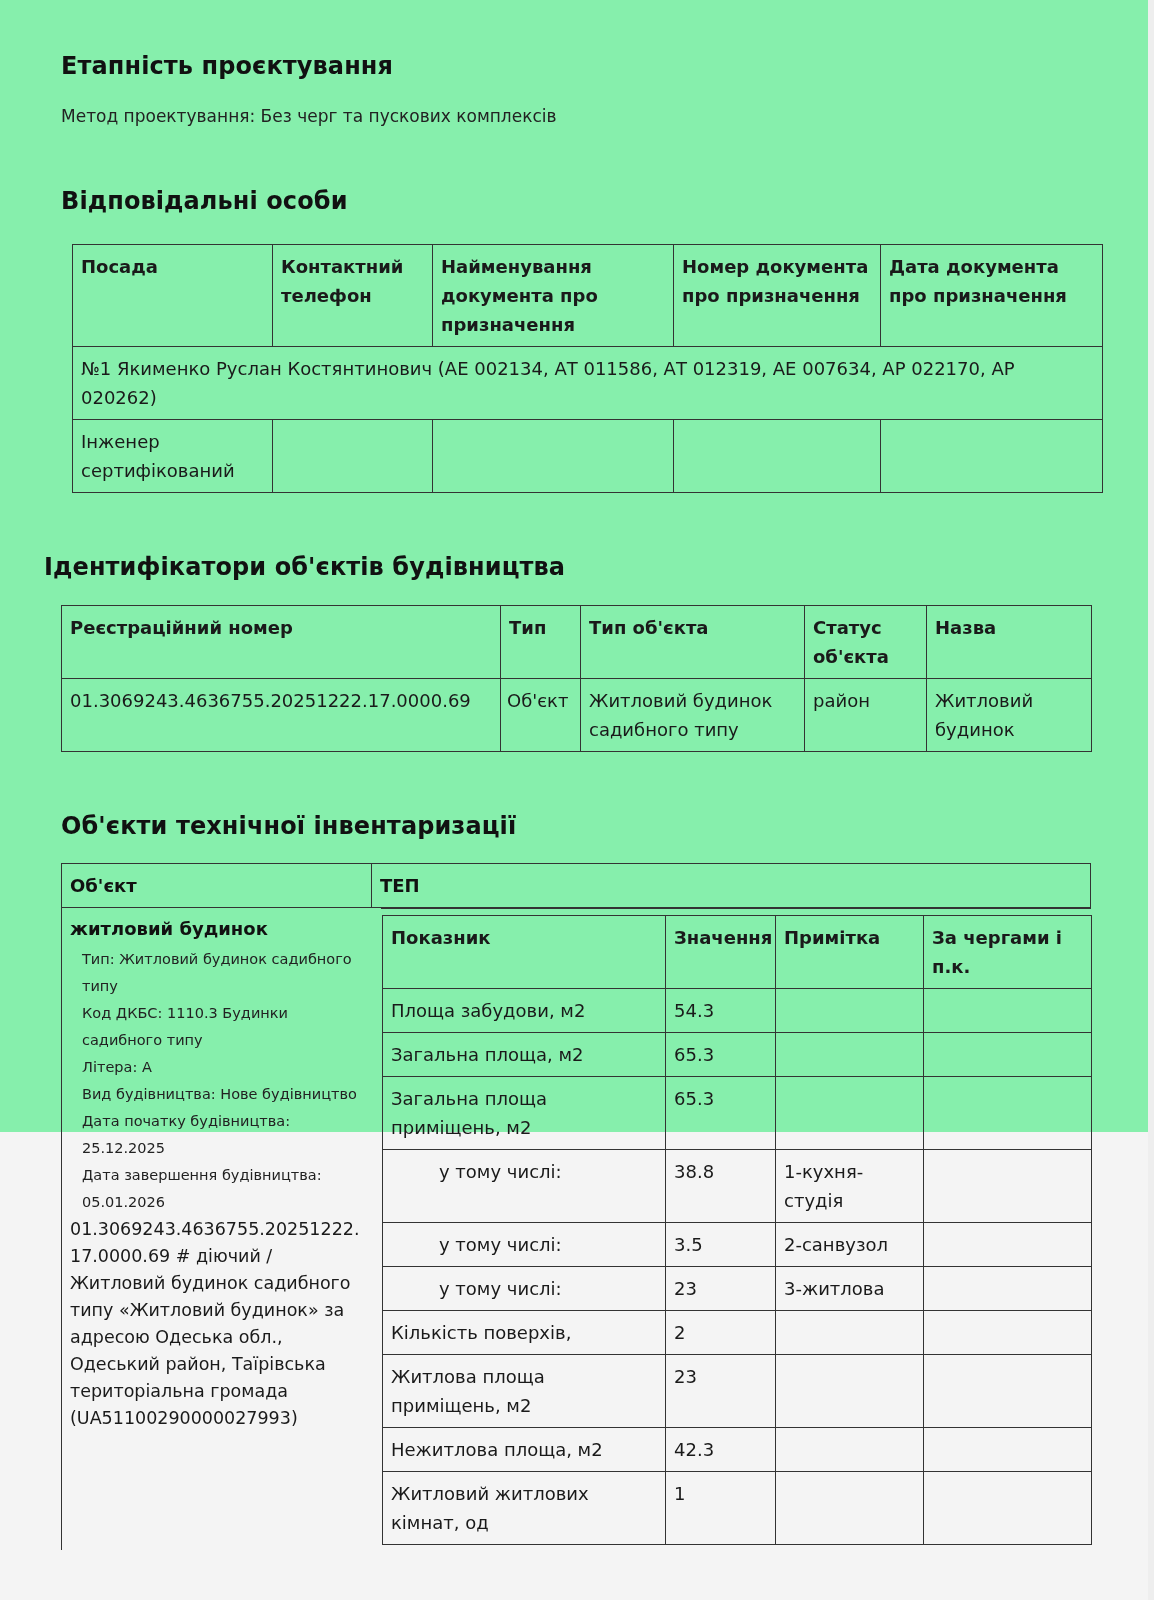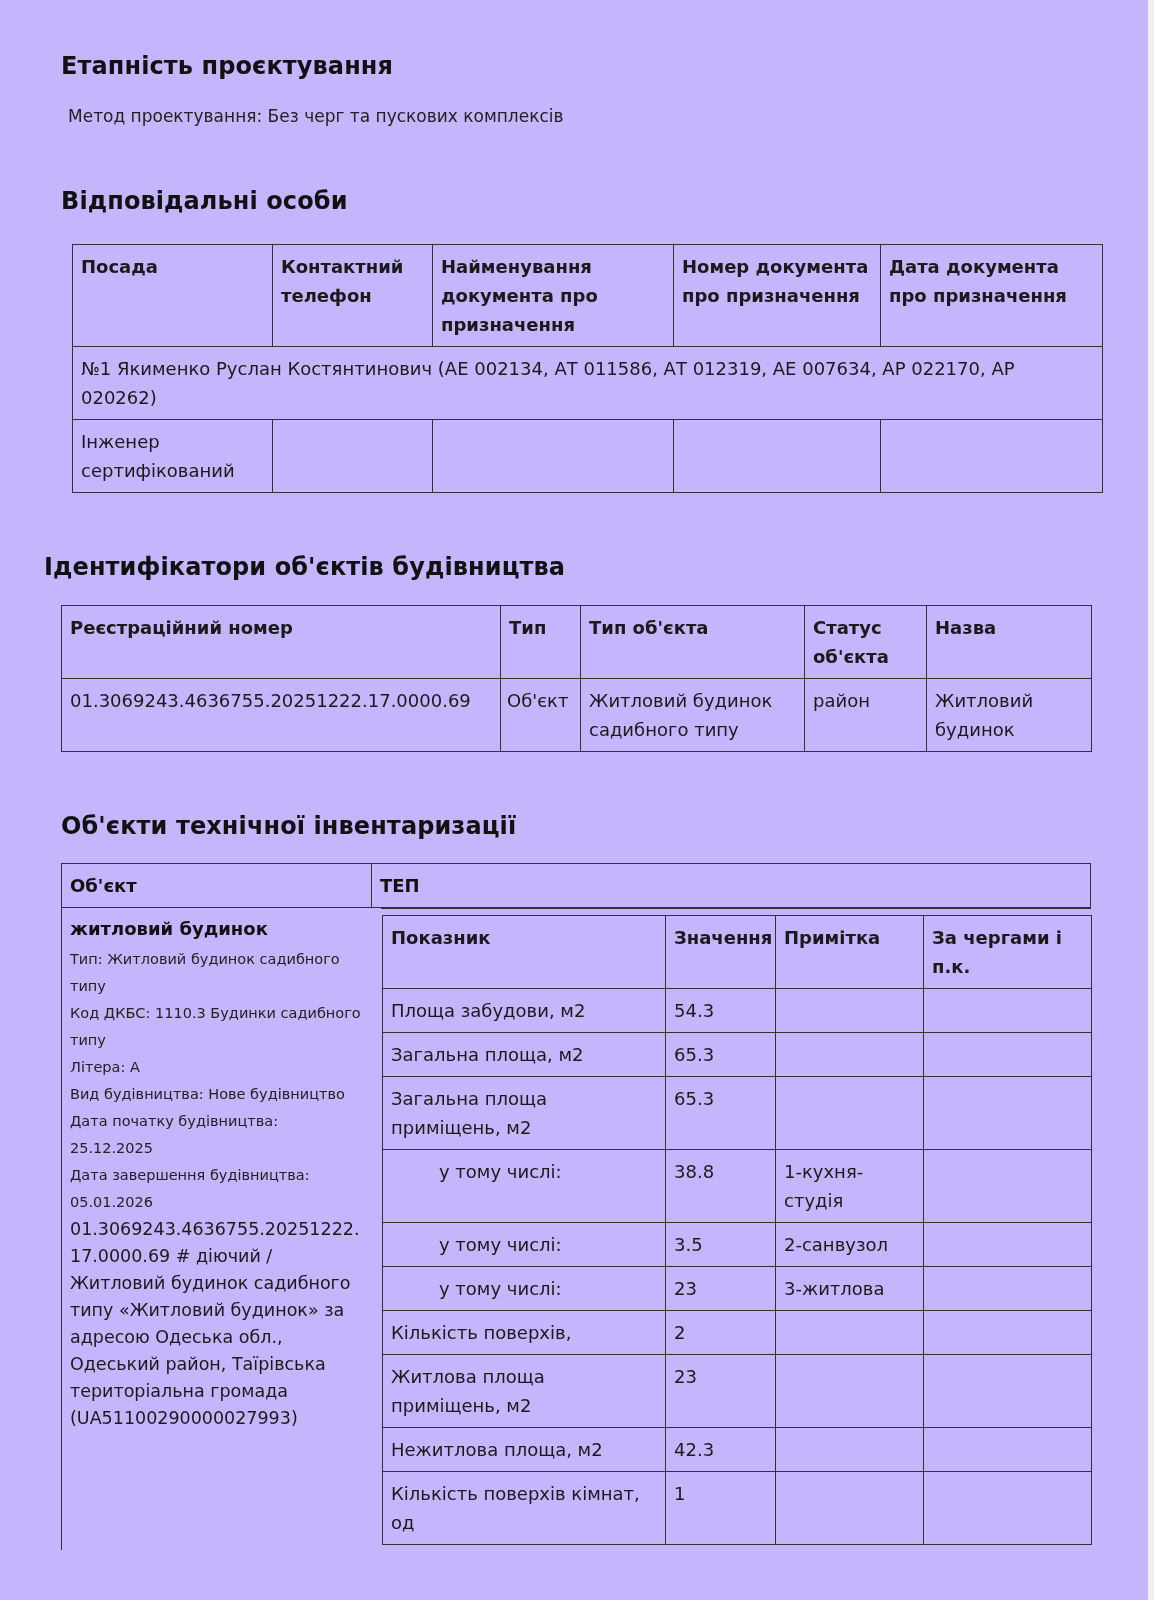--- a/index.html
+++ b/index.html
@@ -13,22 +13,22 @@
       position: relative;
       overflow: hidden;
       font-family: "DejaVu Sans", sans-serif;
       color: #111;
     }
     .page {
       position: absolute;
       left: 0;
       top: 0;
       width: 1148px;
-      height: 1600px;
-      background: #c4b5fd;
+      height: 1132px;
+      background: #86efac;
     }
     .right-gutter {
       position: absolute;
       left: 1148px;
       top: 0;
       width: 6px;
       height: 1600px;
       background: #eeeeee;
     }
     h2 {
@@ -57,21 +57,21 @@
       padding: 7px 8px;
       font-size: 18px;
       line-height: 29px;
       color: #1a1a1a;
     }
     th {
       font-weight: bold;
     }
     
     #h-stages { left: 61px; top: 52px; }
-    #p-method { left: 68px; top: 106px; text-align: right; }
+    #p-method { left: 61px; top: 106px; text-align: right; }
     #h-responsible { left: 61px; top: 187px; }
     #t-responsible { left: 72px; top: 244px; width: 1030px; }
     #h-identifiers { left: 44px; top: 553px; }
     #t-identifiers { left: 61px; top: 605px; width: 1030px; }
     #h-inventory { left: 61px; top: 812px; }
 
     
     .inv-outer {
       position: absolute;
       left: 61px;
@@ -120,20 +120,21 @@
     .inv-left .obj-title {
       font-size: 18px;
       font-weight: bold;
       line-height: 26px;
       margin-bottom: 4px;
     }
     .inv-left .obj-meta {
       font-size: 14.5px;
       line-height: 27px;
       color: #222;
+      margin-left: 12px;
     }
     .inv-left .obj-desc {
       font-size: 17.5px;
       line-height: 27px;
       color: #1a1a1a;
       word-break: break-all;
     }
     .inv-left .obj-desc .wrap {
       word-break: normal;
     }
@@ -313,21 +314,21 @@
         <td></td>
         <td></td>
       </tr>
       <tr>
         <td>Нежитлова площа, м2</td>
         <td>42.3</td>
         <td></td>
         <td></td>
       </tr>
       <tr>
-        <td>Кількість поверхів кімнат, од</td>
+        <td>Житловий житлових кімнат, од</td>
         <td>1</td>
         <td></td>
         <td></td>
       </tr>
     </tbody>
   </table>
 
 </div>
 <div class="right-gutter"></div>
 

